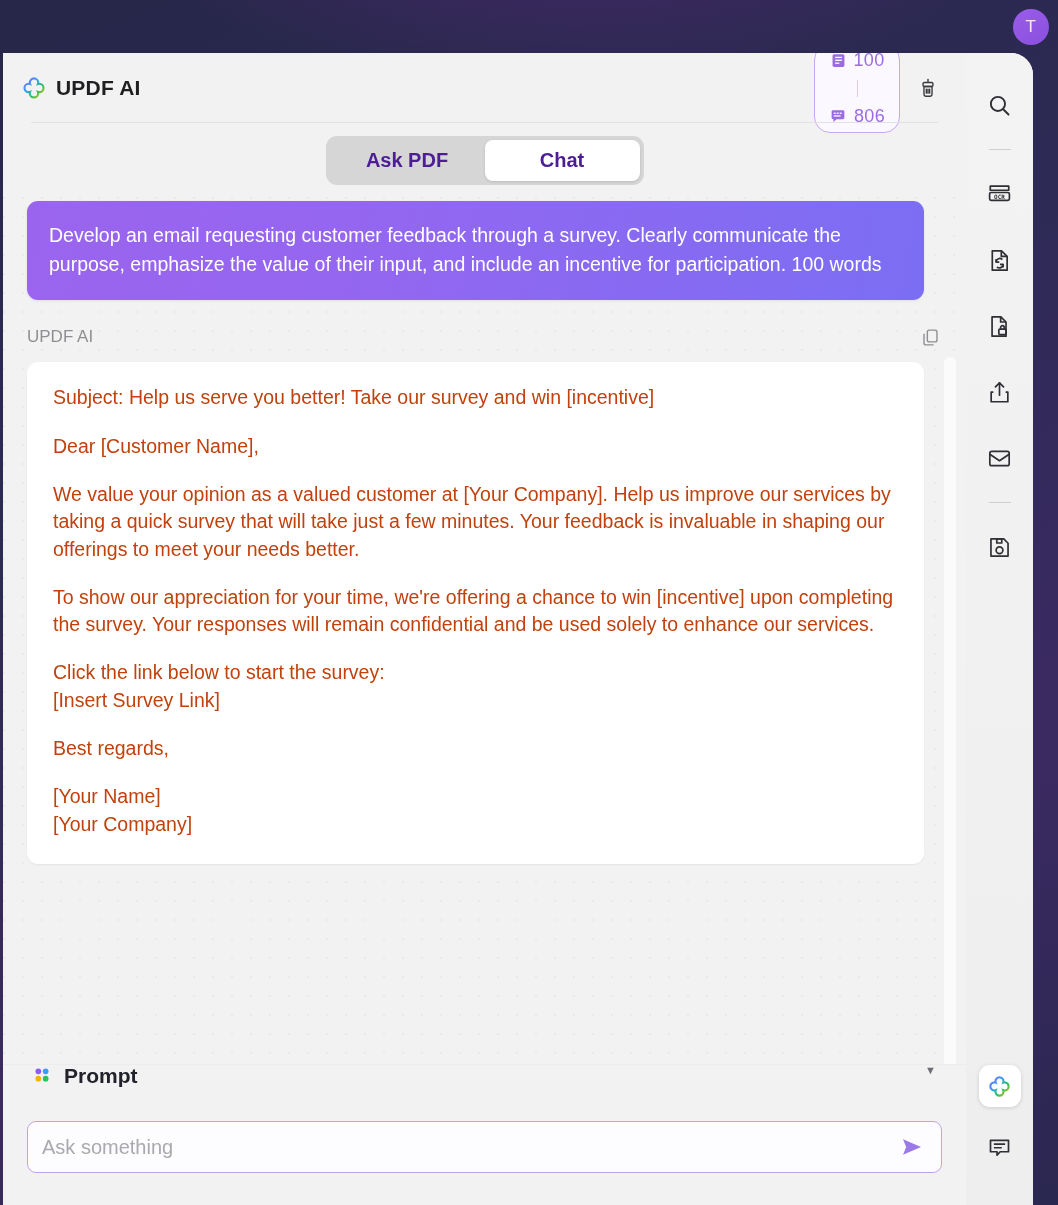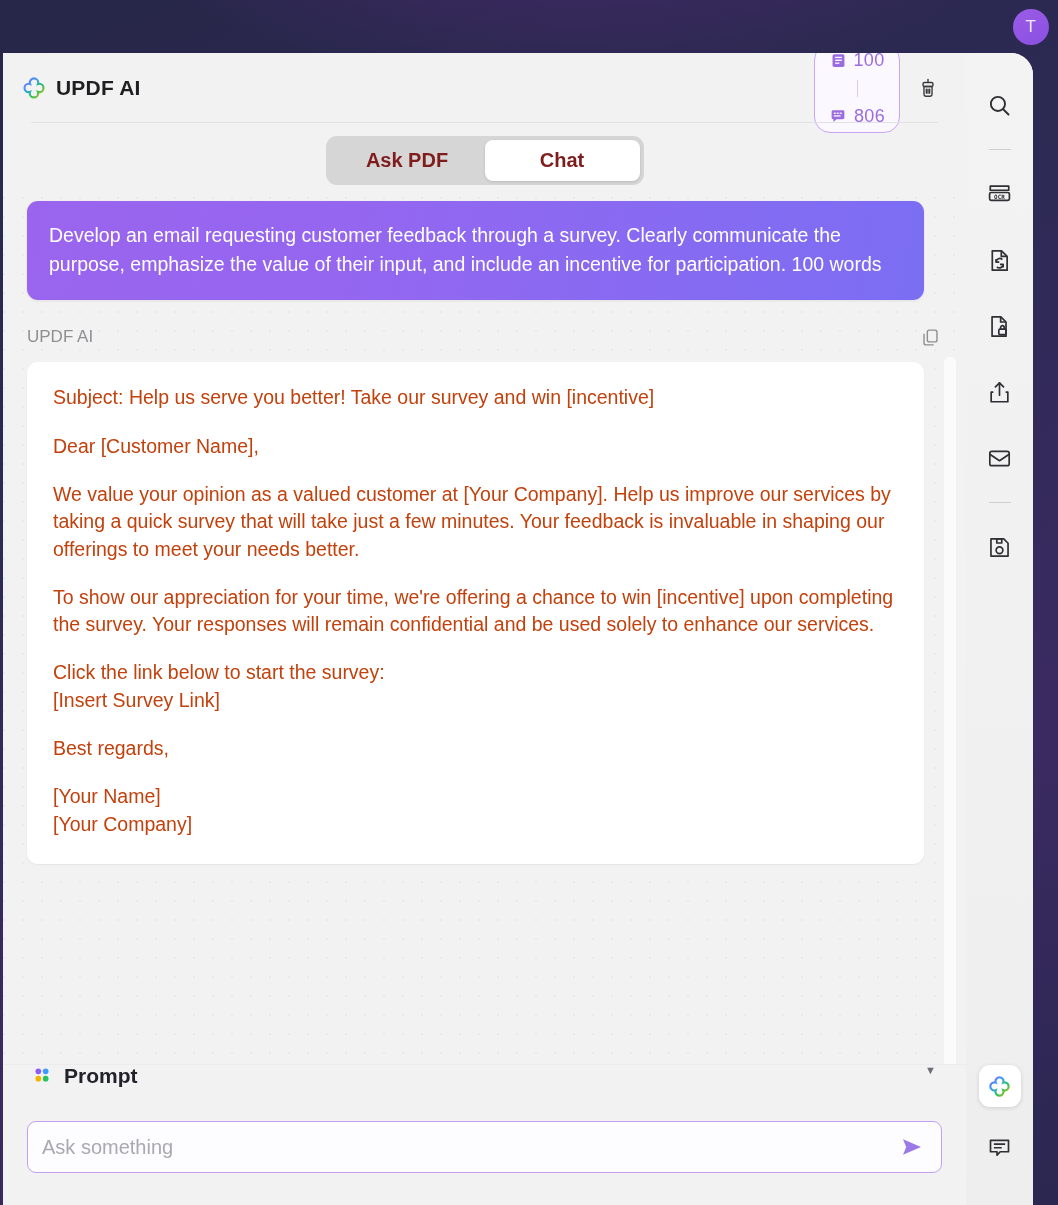--- a/index.html
+++ b/index.html
@@ -77,21 +77,21 @@
   #clear-chat-button { width: 28px; height: 28px; display: flex; align-items: center; justify-content: center; cursor: pointer; }
 
   
   #tab-bar { flex: 0 0 74px; display: flex; align-items: center; justify-content: center; }
   #tab-group {
     display: flex; background: #d6d6d6; border-radius: 11px; padding: 4px; gap: 0;
   }
   .tab {
     width: 155px; height: 41px;
     display: flex; align-items: center; justify-content: center;
-    font-size: 20px; font-weight: bold; color: #7f1d1d;
+    font-size: 20px; font-weight: bold; color: #4c1d95;
     border-radius: 8px; cursor: pointer; background: transparent;
   }
   .tab.active { background: #ffffff; box-shadow: 0 1px 3px rgba(0,0,0,.13); }
 
   
   #conversation {
     flex: 1 1 auto; position: relative; overflow: hidden;
     padding: 0 24px 0 24px;
     background:
       radial-gradient(circle at 1px 1px, rgba(0,0,0,.035) 1px, transparent 1.2px) 0 0 / 19px 19px,

